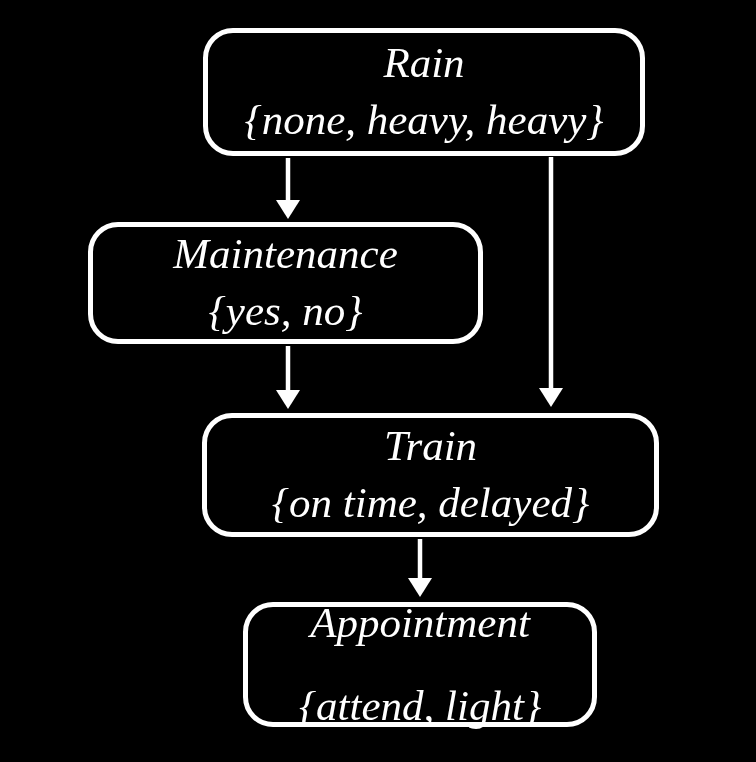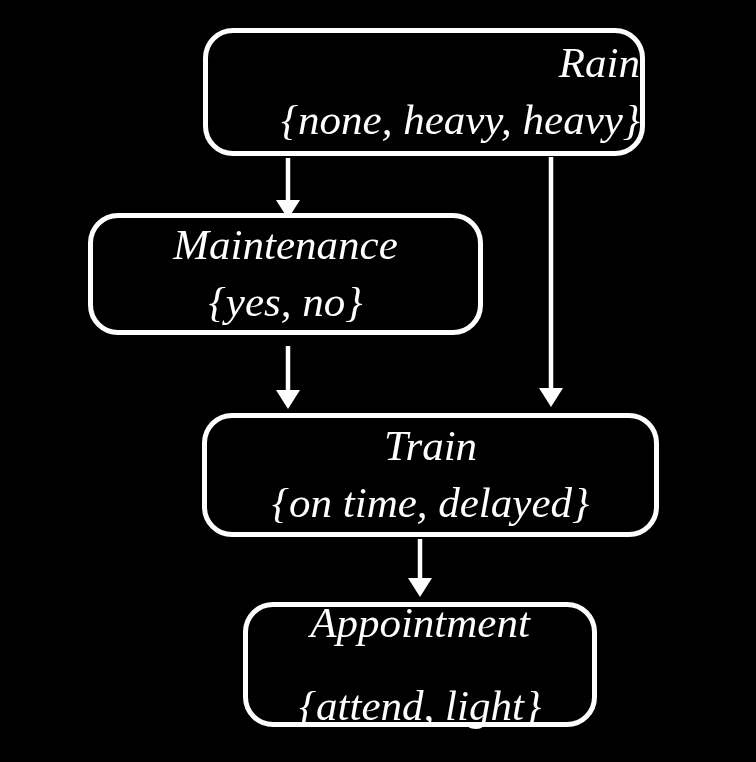--- a/index.html
+++ b/index.html
@@ -40,22 +40,22 @@
     color: #ffffff;
     display: flex;
     flex-direction: column;
     align-items: center;
     justify-content: center;
     text-align: center;
     font-style: italic;
     font-size: 43px;
     line-height: 1.32;
   }
-  .node-rain        { left: 203px; top: 28px;  width: 442px; height: 128px; align-items: flex-end; }
-  .node-maintenance { left: 88px;  top: 213px; width: 395px; height: 122px; }
+  .node-rain        { left: 203px; top: 28px;  width: 442px; height: 128px; }
+  .node-maintenance { left: 88px;  top: 222px; width: 395px; height: 122px; }
   .node-train       { left: 202px; top: 413px; width: 457px; height: 124px; }
   .node-appointment { left: 243px; top: 602px; width: 354px; height: 125px; gap: 26px; }
   .node-label, .node-values {
     white-space: nowrap;
   }
 </style>
 </head>
 <body>
 
 <div class="canvas">

